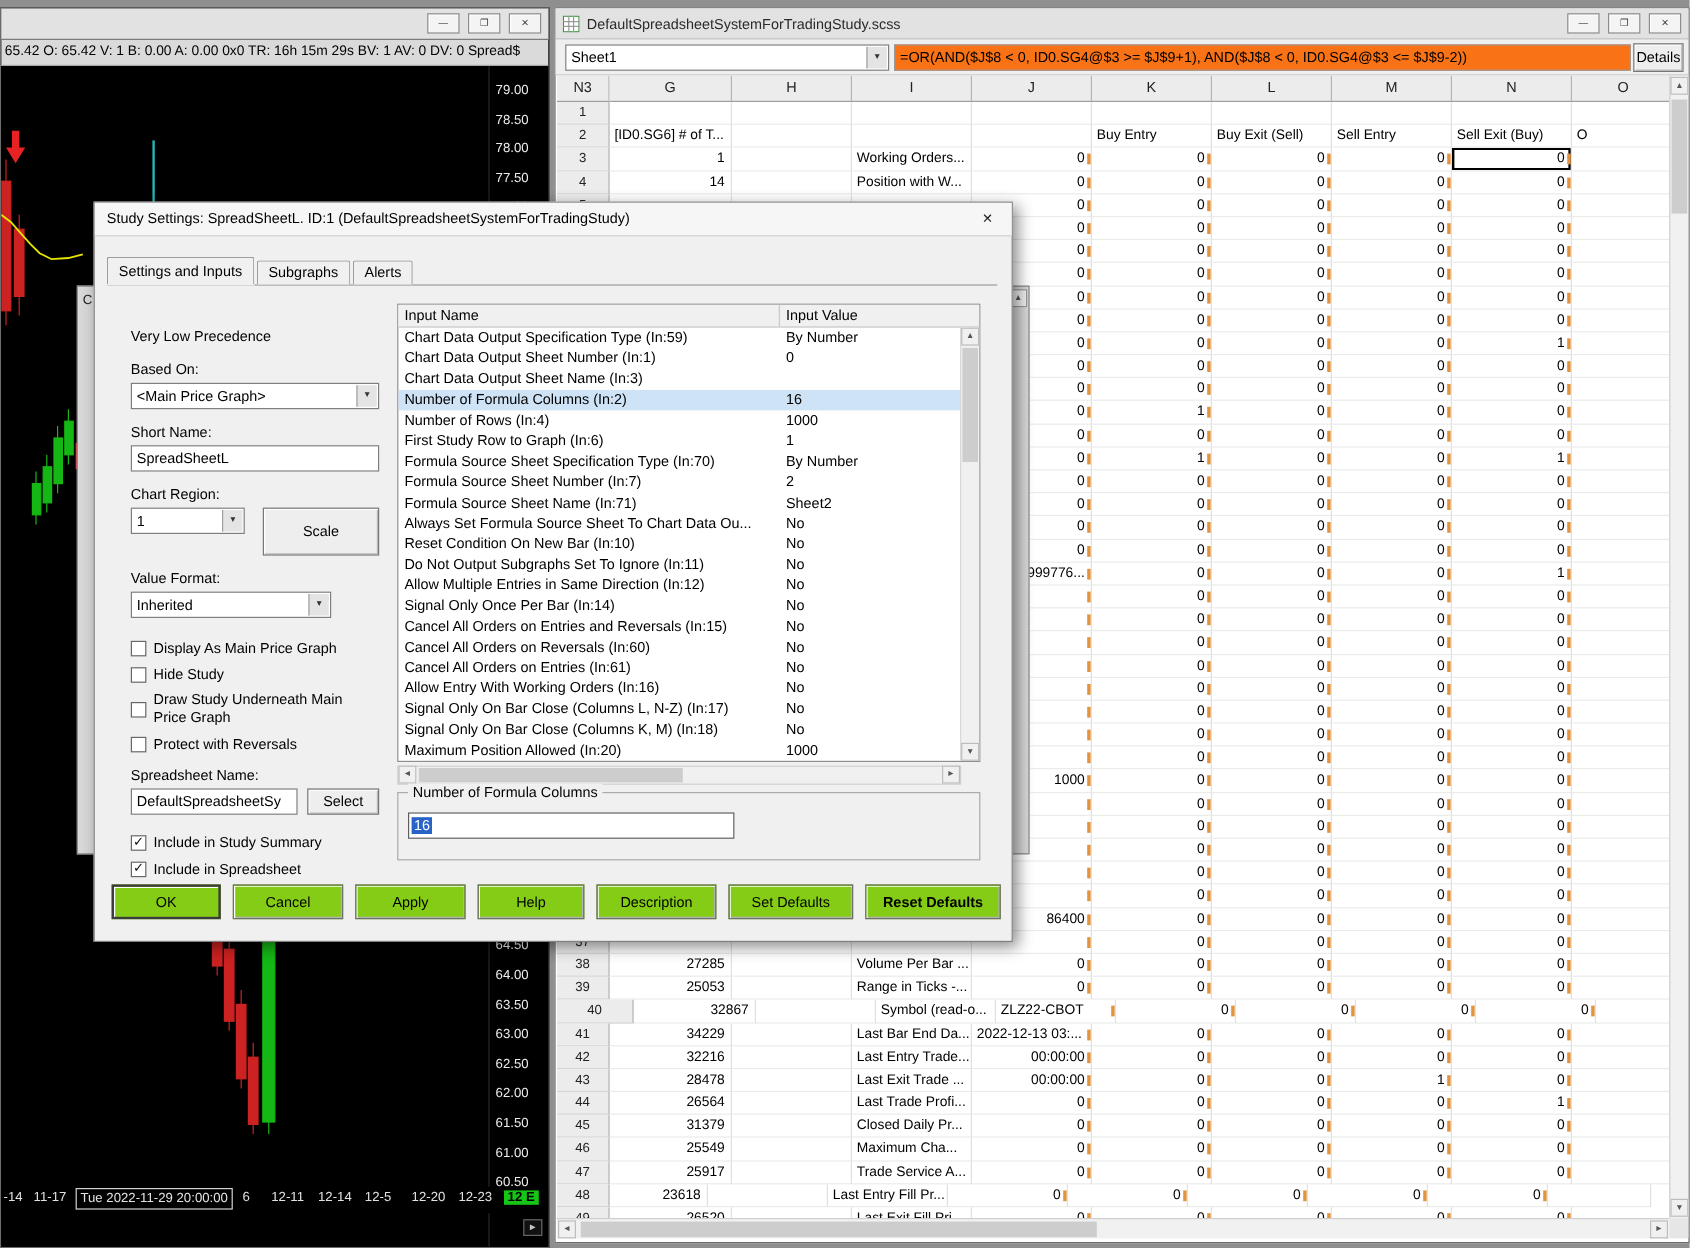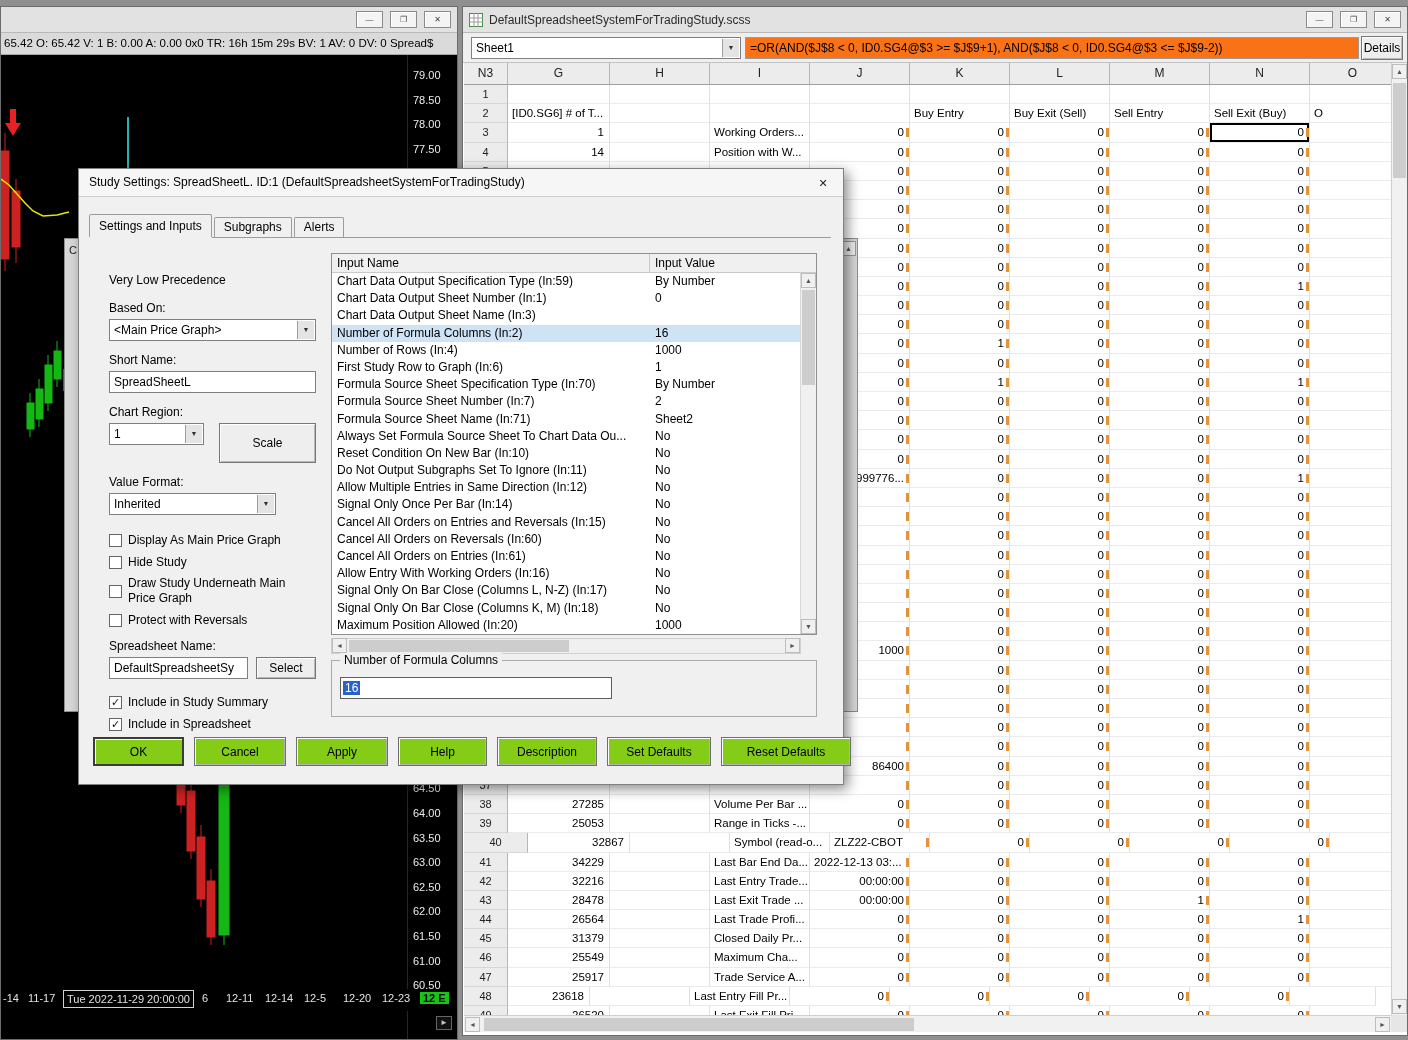--- a/index.html
+++ b/index.html
@@ -1790,15 +1790,15 @@
     </div>
   </div>
 
   <div class="dlg-buttons">
       <button class="dbtn default" style="width: 91px;">OK</button>
       <button class="dbtn" style="width: 92px;">Cancel</button>
       <button class="dbtn" style="width: 92px;">Apply</button>
       <button class="dbtn" style="width: 89px;">Help</button>
       <button class="dbtn" style="width: 100px;">Description</button>
       <button class="dbtn" style="width: 104px;">Set Defaults</button>
-      <button class="dbtn" style="width: 130px;">Reset Defaults</button>
+      <button class="dbtn" style="width: 113px; font-weight: bold;">Reset Defaults</button>
     </div>
 </div>
 
 </body></html>

